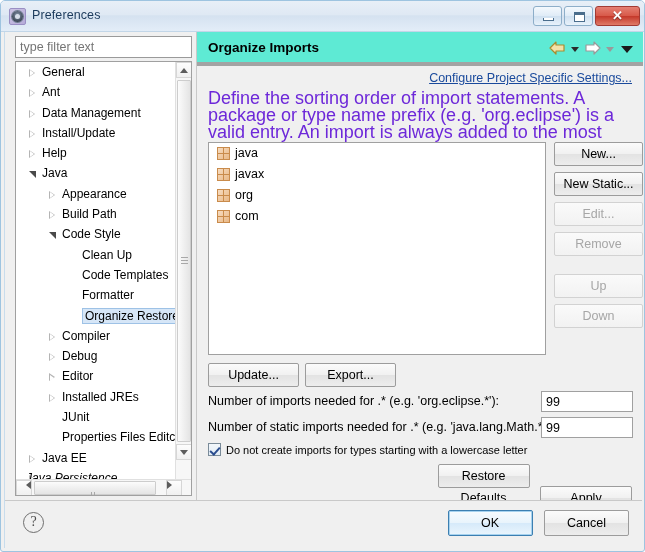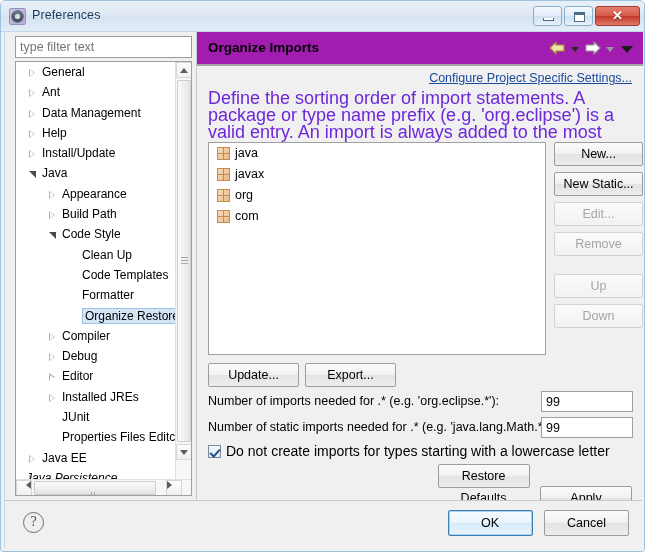--- a/index.html
+++ b/index.html
@@ -308,22 +308,22 @@
     position: absolute;
     left: 191px; top: 0;
     width: 446px; height: 468px;
     background: #f0f0f0;
     border-left: 1px solid #c9c9c9;
   }
   .content-header {
     position: absolute;
     left: 0; top: 0;
     width: 446px; height: 34px;
-    background: #a21caf;
-    border-bottom: 2px solid #a3a3a3;
+    background: #5eead4;
+    border-bottom: 4px solid #a3a3a3;
   }
   .page-title {
     position: absolute;
     left: 11px; top: 8px;
     font-size: 13.5px;
     font-weight: bold;
     color: #000;
   }
   .nav-tools {
     position: absolute;
@@ -471,21 +471,21 @@
   #num-row-1 input { width: 92px; }
   #num-row-2 { top: 385px; }
   #num-row-2 input { width: 92px; }
 
   
   .check-row {
     position: absolute;
     left: 11px; top: 411px;
     display: flex;
     align-items: center;
-    font-size: 14px;
+    font-size: 11px;
     color: #000;
   }
   .cbox {
     width: 13px; height: 13px;
     border: 1px solid #7a8b99;
     background: linear-gradient(to bottom, #f2f7fb, #e2ecf5);
     margin-right: 5px;
     position: relative;
     flex: 0 0 auto;
   }
@@ -574,22 +574,22 @@
 
   <div class="body-area">
 
     <input class="filter-input" placeholder="type filter text" style="">
 
     <div class="tree-panel">
       <div class="tree-scrollarea" id="tree-list">
           <div class="tree-item"><div class="arrow collapsed" style="left: 13px;"></div><span class="label" style="margin-left: 26px;">General</span></div>
           <div class="tree-item"><div class="arrow collapsed" style="left: 13px;"></div><span class="label" style="margin-left: 26px;">Ant</span></div>
           <div class="tree-item"><div class="arrow collapsed" style="left: 13px;"></div><span class="label" style="margin-left: 26px;">Data Management</span></div>
+          <div class="tree-item"><div class="arrow collapsed" style="left: 13px;"></div><span class="label" style="margin-left: 26px;">Install/Update</span></div>
           <div class="tree-item"><div class="arrow collapsed" style="left: 13px;"></div><span class="label" style="margin-left: 26px;">Help</span></div>
-          <div class="tree-item"><div class="arrow collapsed" style="left: 13px;"></div><span class="label" style="margin-left: 26px;">Install/Update</span></div>
           <div class="tree-item"><div class="arrow expanded" style="left: 13px;"></div><span class="label" style="margin-left: 26px;">Java</span></div>
           <div class="tree-item"><div class="arrow collapsed" style="left: 33px;"></div><span class="label" style="margin-left: 46px;">Appearance</span></div>
           <div class="tree-item"><div class="arrow collapsed" style="left: 33px;"></div><span class="label" style="margin-left: 46px;">Build Path</span></div>
           <div class="tree-item"><div class="arrow expanded" style="left: 33px;"></div><span class="label" style="margin-left: 46px;">Code Style</span></div>
           <div class="tree-item"><span class="label" style="margin-left: 66px;">Clean Up</span></div>
           <div class="tree-item"><span class="label" style="margin-left: 66px;">Code Templates</span></div>
           <div class="tree-item"><span class="label" style="margin-left: 66px;">Formatter</span></div>
           <div class="tree-item selected"><span class="label" style="margin-left: 66px;">Organize Restore</span></div>
           <div class="tree-item"><div class="arrow collapsed" style="left: 33px;"></div><span class="label" style="margin-left: 46px;">Compiler</span></div>
           <div class="tree-item"><div class="arrow collapsed" style="left: 33px;"></div><span class="label" style="margin-left: 46px;">Debug</span></div>

